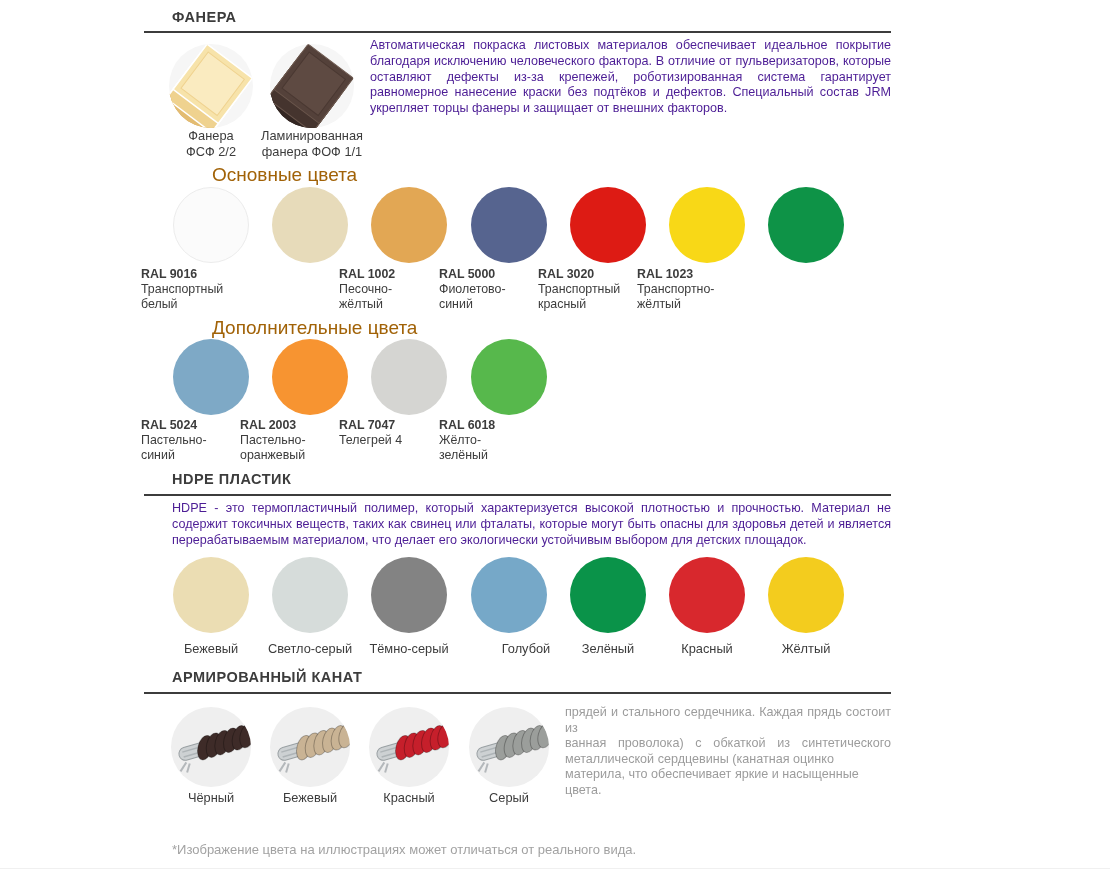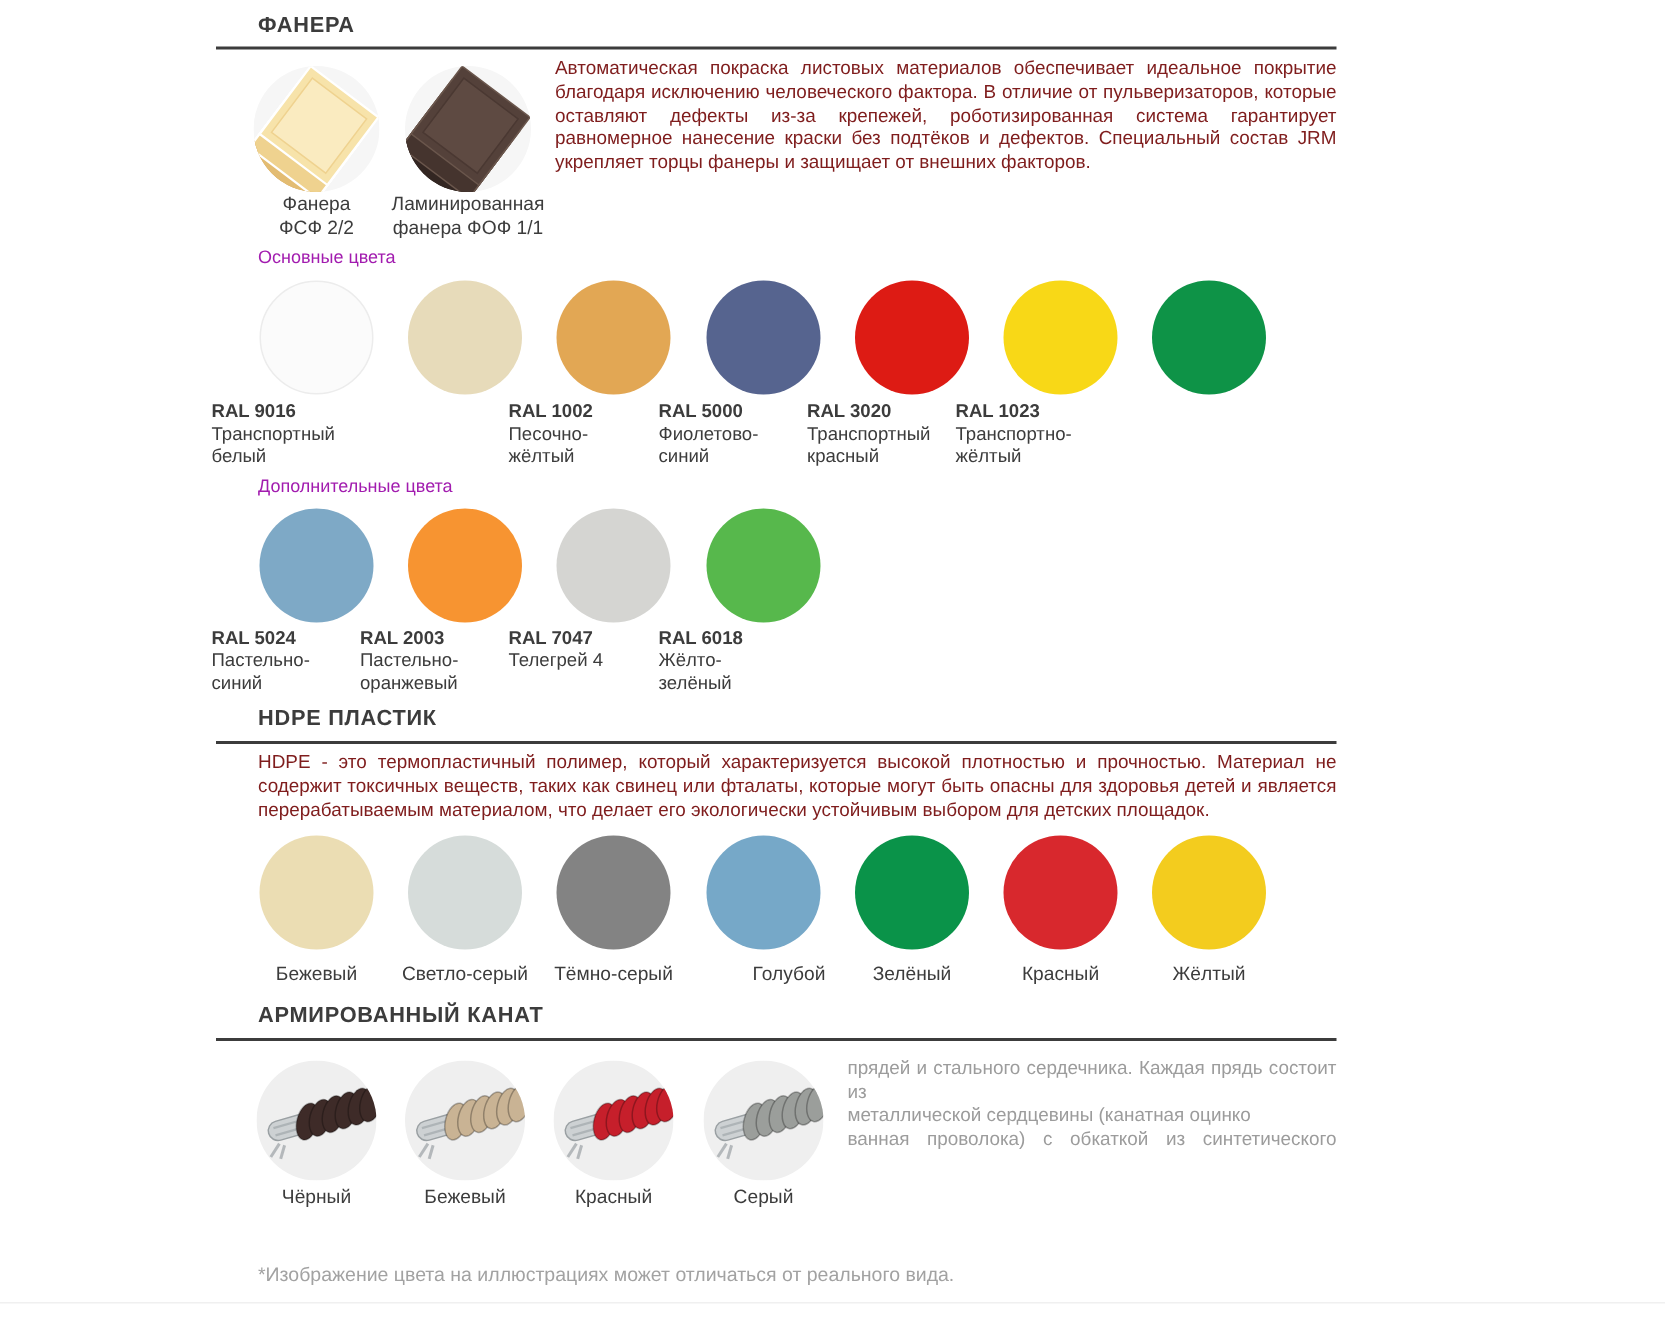--- a/index.html
+++ b/index.html
@@ -1,22 +1,22 @@
 <!DOCTYPE html>
 <html><head>
 <meta charset="utf-8">
 <style>
   html,body{margin:0;padding:0;background:#ffffff;}
   .page{position:relative;width:1110px;height:879px;background:#ffffff;
         font-family:"Liberation Sans",sans-serif;overflow:hidden;}
   .abs{position:absolute;}
   .sec-title{font-size:14.5px;font-weight:bold;color:#3c3c3c;letter-spacing:.5px;}
   .rule{height:2px;background:#3c3c3c;width:747px;left:144px;}
-  .para{font-size:12.6px;line-height:15.8px;color:#7f1d1d;text-align:justify;}
-  .sub-label{font-size:12px;color:#a21caf;}
+  .para{font-size:12.6px;line-height:15.8px;color:#4c1d95;text-align:justify;}
+  .sub-label{font-size:19px;color:#a16207;margin-left:40px;}
   .sw{width:76px;height:76px;border-radius:50%;}
   .sw.ring{box-sizing:border-box;border:1px solid #ececec;}
   .sw-label{width:140px;text-align:left;font-size:12.4px;color:#3c3c3c;line-height:15px;}
   .sw-label .ral{font-weight:bold;}
   .one-line{width:140px;text-align:center;font-size:12.8px;color:#3c3c3c;}
   .photo-label{text-align:center;font-size:12.8px;color:#3c3c3c;line-height:16px;}
   .rope-para{width:326px;}
   .rope-line{font-size:12.6px;line-height:15.6px;color:#9c9c9c;}
   .rope-line.j{text-align:justify;text-align-last:justify;}
   .foot{font-size:13px;color:#a2a2a2;}
@@ -276,20 +276,21 @@
     </svg>
   </div>
 
   <div class="abs one-line" style="left:141px;top:790px">Чёрный</div>
   <div class="abs one-line" style="left:240px;top:790px">Бежевый</div>
   <div class="abs one-line" style="left:339px;top:790px">Красный</div>
   <div class="abs one-line" style="left:439px;top:790px">Серый</div>
 
   <div class="abs rope-para" style="left:565px;top:705px">
     <div class="rope-line j">прядей и стального сердечника. Каждая прядь состоит из</div>
+    <div class="rope-line j">ванная проволока) с обкаткой из синтетического</div>
     <div class="rope-line">металлической сердцевины (канатная оцинко</div>
-    <div class="rope-line j">ванная проволока) с обкаткой из синтетического</div>
+    <div class="rope-line">материла, что обеспечивает яркие и насыщенные цвета.</div>
   </div>
 
   <div class="abs foot" style="left:172px;top:842px">*Изображение цвета на иллюстрациях может отличаться от реального вида.</div>
   <div class="abs bottom-hairline"></div>
 
 </div>
 
 </body></html>

